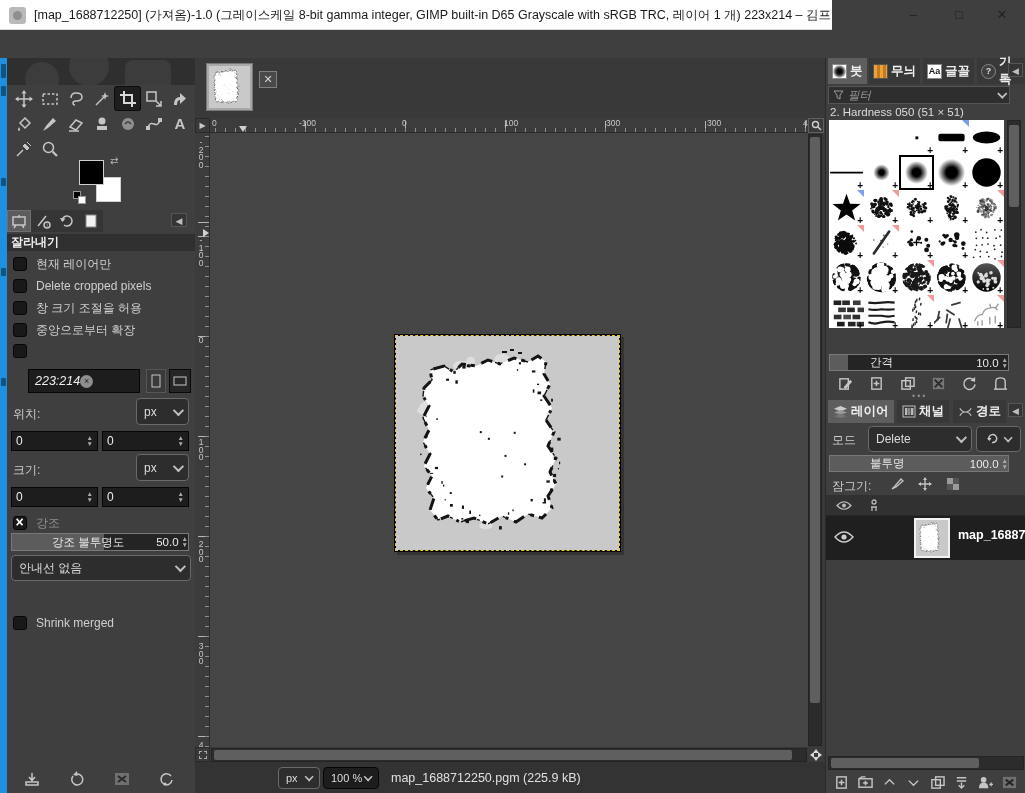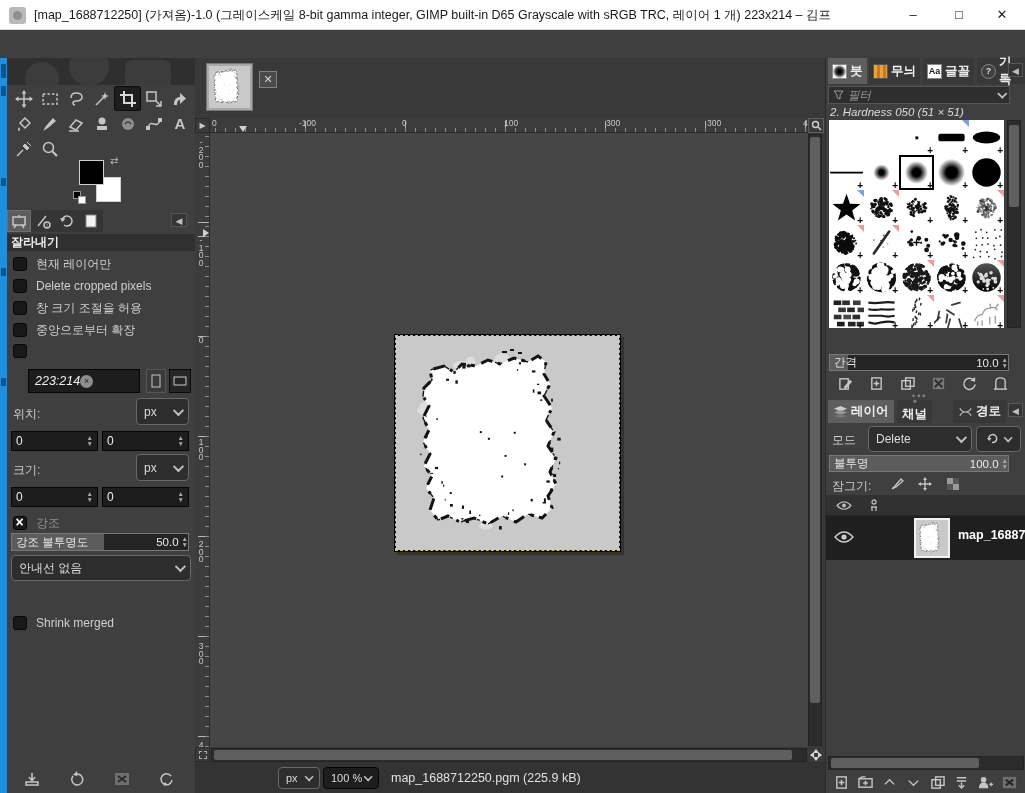--- a/index.html
+++ b/index.html
@@ -1,20 +1,20 @@
 <!DOCTYPE html>
 <html><head>
 <meta charset="utf-8">
 <style>
   html,body{margin:0;padding:0;background:#222;}
   *{box-sizing:border-box;font-family:"Liberation Sans","DejaVu Sans",sans-serif;}
   #app{position:relative;width:1025px;height:793px;background:#3f3f3f;overflow:hidden;}
   .abs{position:absolute;}
   
-  #titlebar{left:0;top:0;width:1025px;height:30px;background:#ffffff;border-bottom:1px solid #d8d8d8;}
+  #titlebar{left:0;top:0;width:832px;height:30px;background:#ffffff;border-bottom:1px solid #d8d8d8;}
   #win-icon{left:9px;top:7px;width:17px;height:17px;background:#b9b9b9;border-radius:3px;}
   #win-icon:after{content:"";position:absolute;left:4px;top:4px;width:9px;height:9px;border-radius:50%;background:#8f8f8f;}
   #title-text{left:34px;top:0;height:30px;line-height:30px;font-size:12.5px;color:#1a1a1a;white-space:nowrap;}
   .winbtn{top:0;width:46px;height:30px;text-align:center;line-height:30px;font-size:13px;color:#222;}
   
   #menubar{left:0;top:30px;width:1025px;height:28px;background:#2c2c2c;display:flex;align-items:center;padding-left:6px;}
   .menu-item{color:#e2e2e2;font-size:12.5px;padding:0 10px;line-height:28px;}
   
   #edgestrip{left:0;top:58px;width:7px;height:735px;background:#1f8fe0;}
   .edgeblob{position:absolute;left:1px;width:5px;background:#10557f;border-radius:1px;}
@@ -43,21 +43,21 @@
   .cblabel{color:#cfcfcf;font-size:12px;white-space:nowrap;}
   .combo{position:absolute;background:#2d2d2d;border:1px solid #696969;border-radius:4px;color:#dcdcdc;font-size:12px;display:flex;align-items:center;padding:0 7px;}
   .combo .grow{flex:1;}
   .chv{width:8px;height:8px;border-right:2px solid #c0c0c0;border-bottom:2px solid #c0c0c0;transform:rotate(45deg) translateY(-2px);flex:0 0 auto;}
   .entry{position:absolute;background:#1d1d1d;border:1px solid #060606;color:#eee;font-size:12.5px;display:flex;align-items:center;padding:0 6px;}
   .spin{position:absolute;background:#1d1d1d;border:1px solid #060606;color:#eee;font-size:12px;display:flex;align-items:center;padding:0 4px;}
   .spin .grow{flex:1;}
   .arrows{display:flex;flex-direction:column;justify-content:center;line-height:6px;color:#aaa;font-size:6.5px;text-align:center;}
   .sliderbox{position:absolute;background:#242424;border:1px solid #787878;color:#e8e8e8;font-size:11.5px;overflow:hidden;display:flex;align-items:center;}
   .sliderfill{position:absolute;left:0;top:0;bottom:0;background:#5c5c5c;}
-  .sliderbox .lbl{position:relative;padding-left:4px;flex:1;}
+  .sliderbox .lbl{position:relative;padding-left:4px;flex:1;margin-left:36px;}
   .sliderbox .val{position:relative;padding-right:3px;}
   .button{position:absolute;background:#3a3a3a;border:1px solid #6a6a6a;border-radius:4px;color:#d8d8d8;font-size:12px;display:flex;align-items:center;justify-content:center;}
   .iconbtn{position:absolute;display:flex;align-items:center;justify-content:center;}
   
   #canvas-col{left:195px;top:58px;width:630px;height:735px;background:#393939;}
   #img-tab{position:absolute;left:11px;top:5px;width:47px;height:48px;background:#a8a8a8;border:1px solid #777;padding:2px;}
   #img-tab-close{position:absolute;left:64px;top:13px;width:18px;height:17px;background:#4a4a4a;border:1px solid #808080;color:#d5d5d5;font-size:11px;line-height:15px;text-align:center;}
   #ruler-corner{position:absolute;left:0;top:60px;width:15px;height:15px;background:#3a3a3a;border:1px solid #2a2a2a;color:#c9c9c9;font-size:8px;line-height:13px;text-align:center;}
   #hruler{position:absolute;left:15px;top:60px;width:598px;height:15px;background:#3c3c3c;border-bottom:1px solid #2a2a2a;overflow:hidden;
     background-image:repeating-linear-gradient(90deg,#8f8f8f 0 1px,transparent 1px 10px),repeating-linear-gradient(90deg,#b5b5b5 0 1px,transparent 1px 100px);
@@ -82,21 +82,21 @@
   .scroll-v .thumb{position:absolute;left:1px;right:1px;background:#5f5f5f;border-radius:2px;}
   #nav-btn{position:absolute;left:613px;top:689px;width:16px;height:15px;background:#3a3a3a;display:flex;align-items:center;justify-content:center;}
   #statusbar{position:absolute;left:0;top:704px;width:630px;height:31px;background:#333333;display:flex;align-items:center;}
   #status-file{color:#e0e0e0;font-size:12.5px;margin-left:8px;white-space:nowrap;}
   
   #dock{left:825px;top:58px;width:200px;height:735px;background:#3f3f3f;border-left:1px solid #2b2b2b;}
   .dtab{position:absolute;top:0;height:26px;display:flex;align-items:center;gap:3px;padding:0 4px;background:#383838;color:#eee;font-size:12.5px;font-weight:bold;}
   .dtab.active{background:#5e5e5e;}
   .thumb-ic{width:15px;height:15px;border:1px solid #888;background:#fff;flex:0 0 auto;display:flex;align-items:center;justify-content:center;font-size:9px;color:#222;}
   #filter-row{position:absolute;left:2px;top:28px;width:182px;height:18px;background:#2e2e2e;border:1px solid #555;display:flex;align-items:center;color:#9b9b9b;font-size:11.5px;font-style:italic;padding:0 4px;gap:4px;}
-  #brush-name{position:absolute;left:4px;top:48px;color:#dddddd;font-size:11.5px;font-style:italic;white-space:nowrap;}
+  #brush-name{position:absolute;left:4px;top:48px;color:#dddddd;font-size:11.5px;white-space:nowrap;}
   #brush-grid{position:absolute;left:3px;top:62px;width:175px;height:208px;background:#fff;overflow:hidden;}
   .bcell{position:absolute;width:35px;height:35px;}
   .bcell.selected{outline:2px solid #000;outline-offset:-2px;z-index:2;}
   .bplus{position:absolute;right:1px;bottom:-1px;font-size:10px;font-weight:bold;color:#000;line-height:10px;}
   .bcorner{position:absolute;right:0;top:0;width:0;height:0;border-left:7px solid transparent;}
   .bcorner.blue{border-top:7px solid #7c9ef0;}
   .bcorner.red{border-top:7px solid #f09a9a;}
   .dockdivider{position:absolute;color:#8a8a8a;font-size:9px;letter-spacing:2px;}
   .ltab{position:absolute;top:0;height:23px;display:flex;align-items:center;gap:3px;padding:0 5px;background:#383838;color:#eee;font-size:12.5px;font-weight:bold;}
   .ltab.active{background:#5e5e5e;}
@@ -2024,21 +2024,21 @@
 
     <div id="layer-tabs">
         <div class="ltab active" style="left: 2px; top: 342px;">
           <svg width="15" height="13" viewBox="0 0 16 14">
             <path d="M1 4 L8 1 L15 4 L8 7 Z" fill="#ccc"></path>
             <path d="M1 8 L8 5.5 L15 8 L8 10.5 Z" fill="#999"></path>
             <path d="M1 12 L8 9.5 L15 12 L8 14 Z" fill="#777"></path>
           </svg>
           <span>레이어</span>
         </div>
-        <div class="ltab" style="left: 71px; top: 342px; flex-direction: column;">
+        <div class="ltab" style="left: 71px; top: 342px;">
           <svg width="14" height="13" viewBox="0 0 14 13">
             <rect x="1" y="1" width="12" height="11" fill="none" stroke="#bbb"></rect>
             <rect x="3" y="3" width="2.4" height="7" fill="#bbb"></rect>
             <rect x="6" y="3" width="2.4" height="7" fill="#888"></rect>
             <rect x="9" y="3" width="2.4" height="7" fill="#bbb"></rect>
           </svg>
           <span>채널</span>
         </div>
         <div class="ltab" style="left: 127px; top: 342px;">
           <svg width="15" height="12" viewBox="0 0 16 12">

